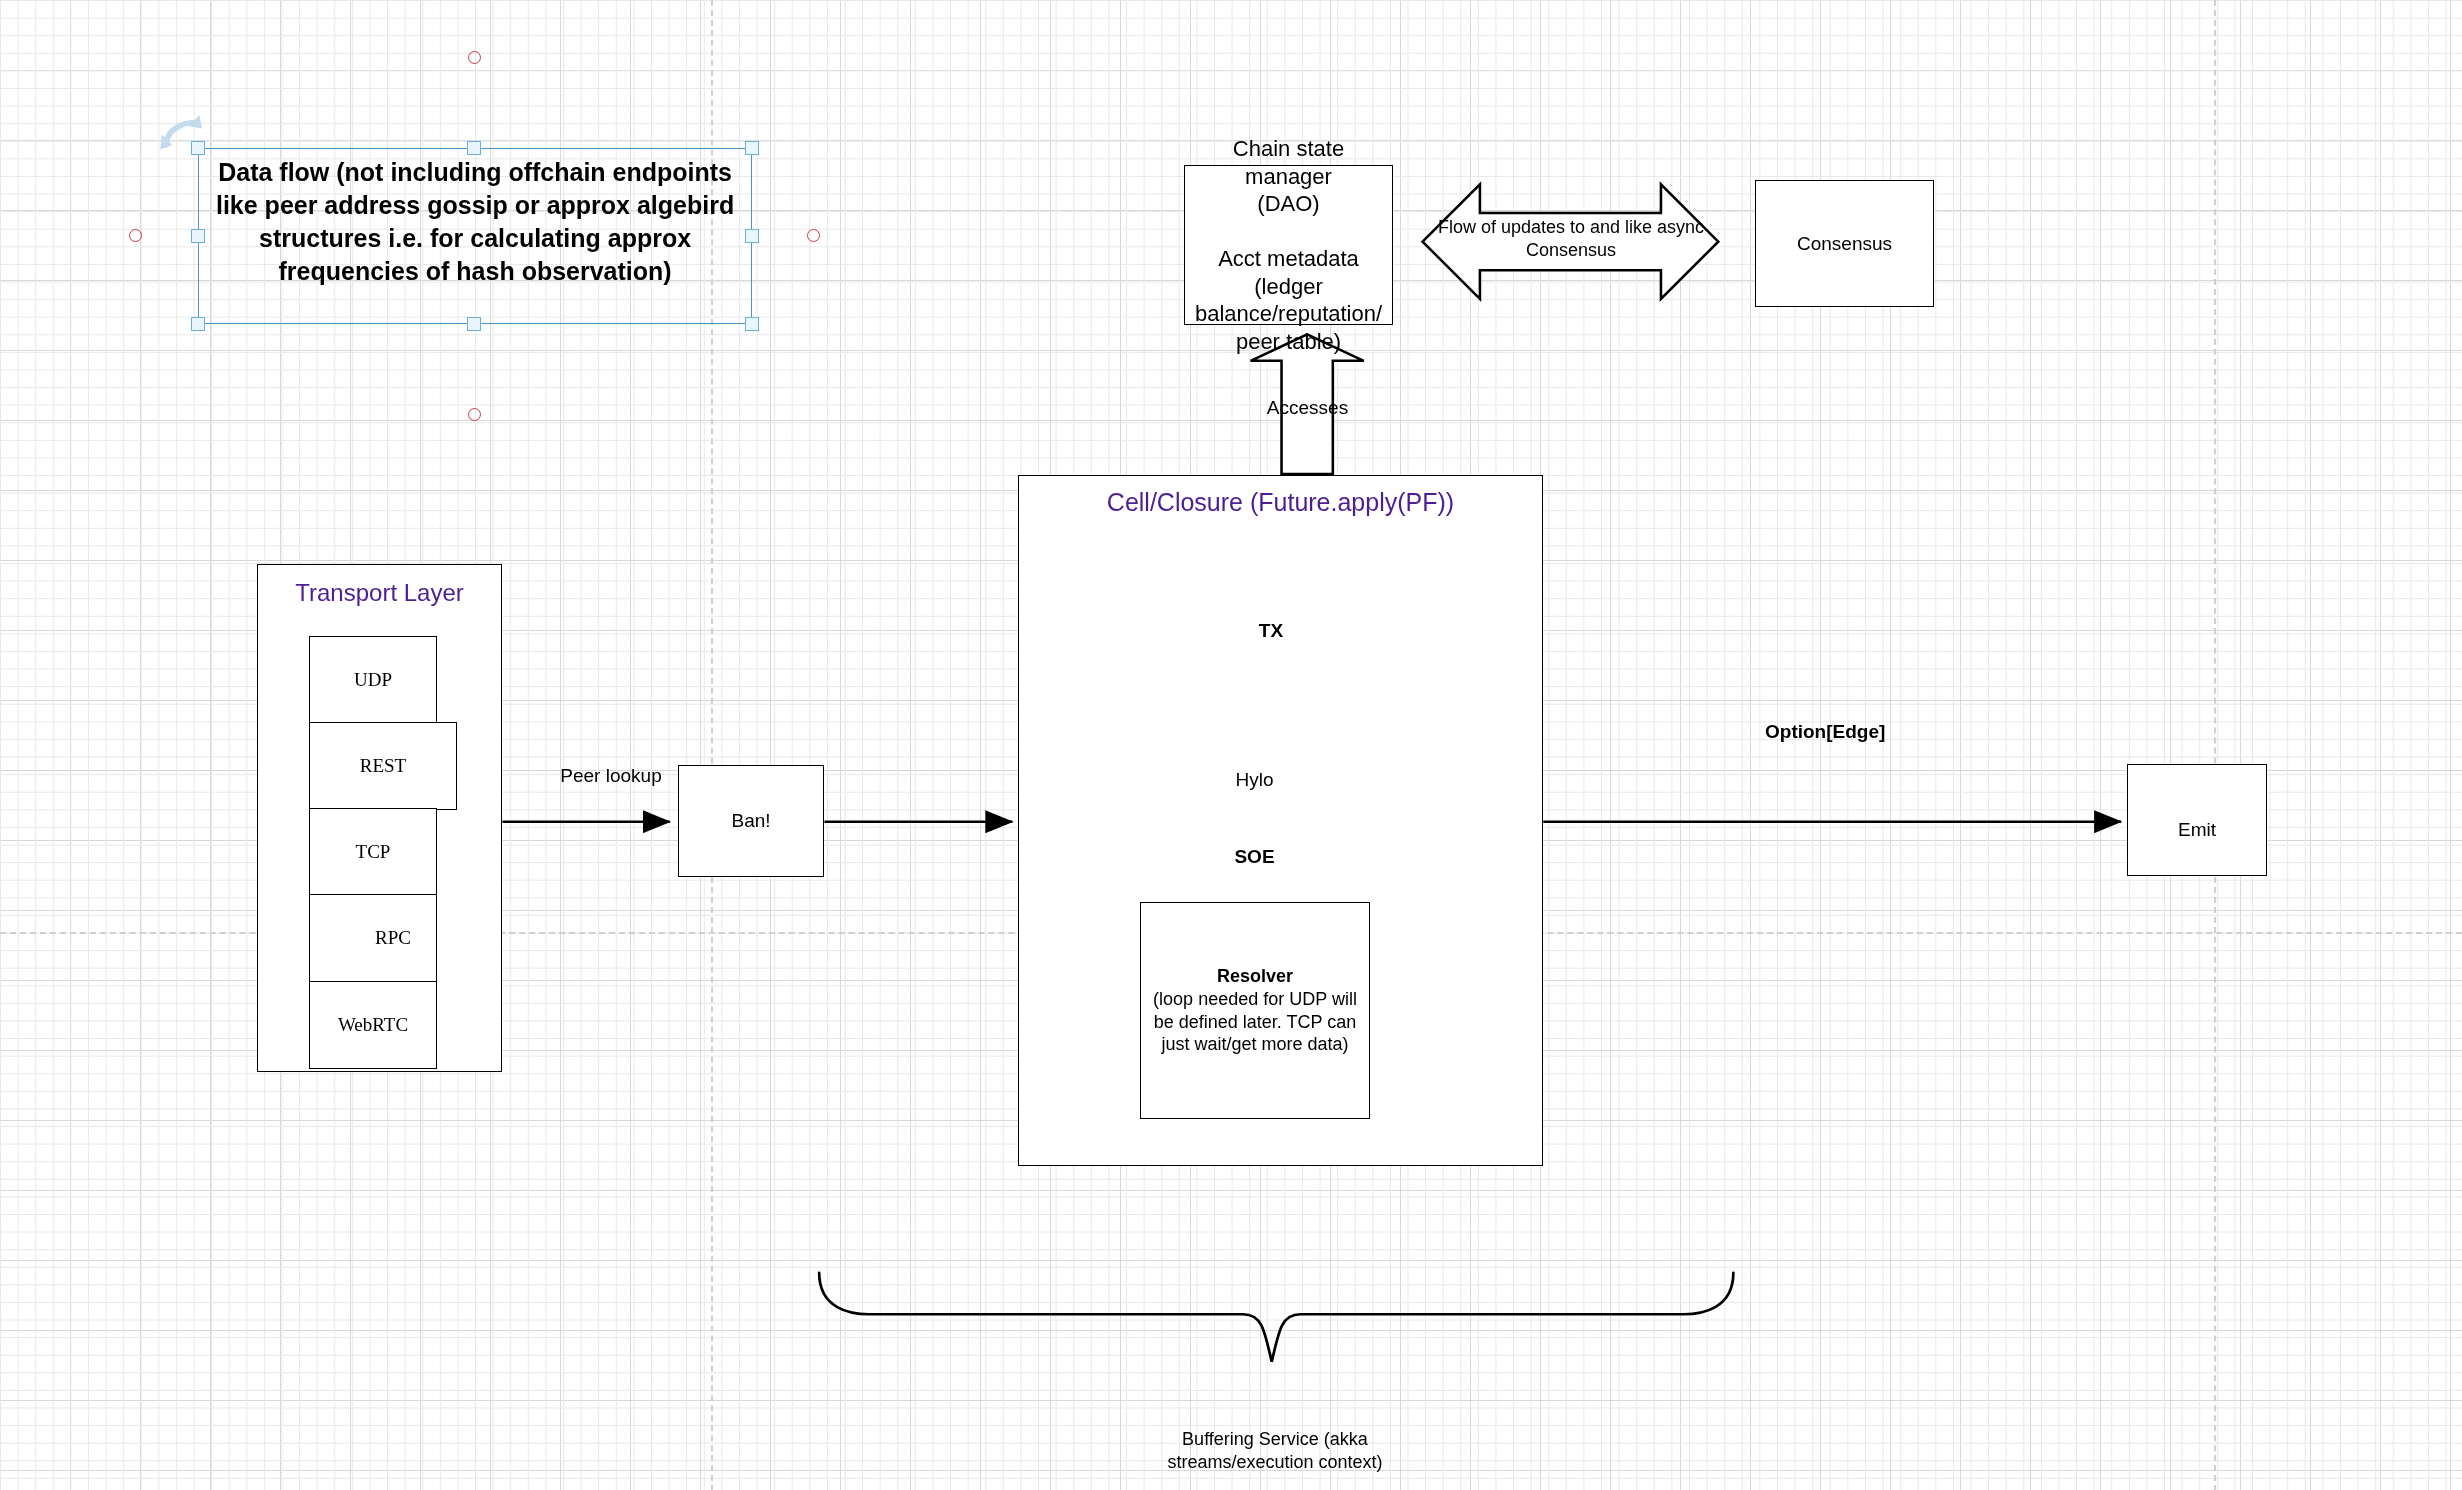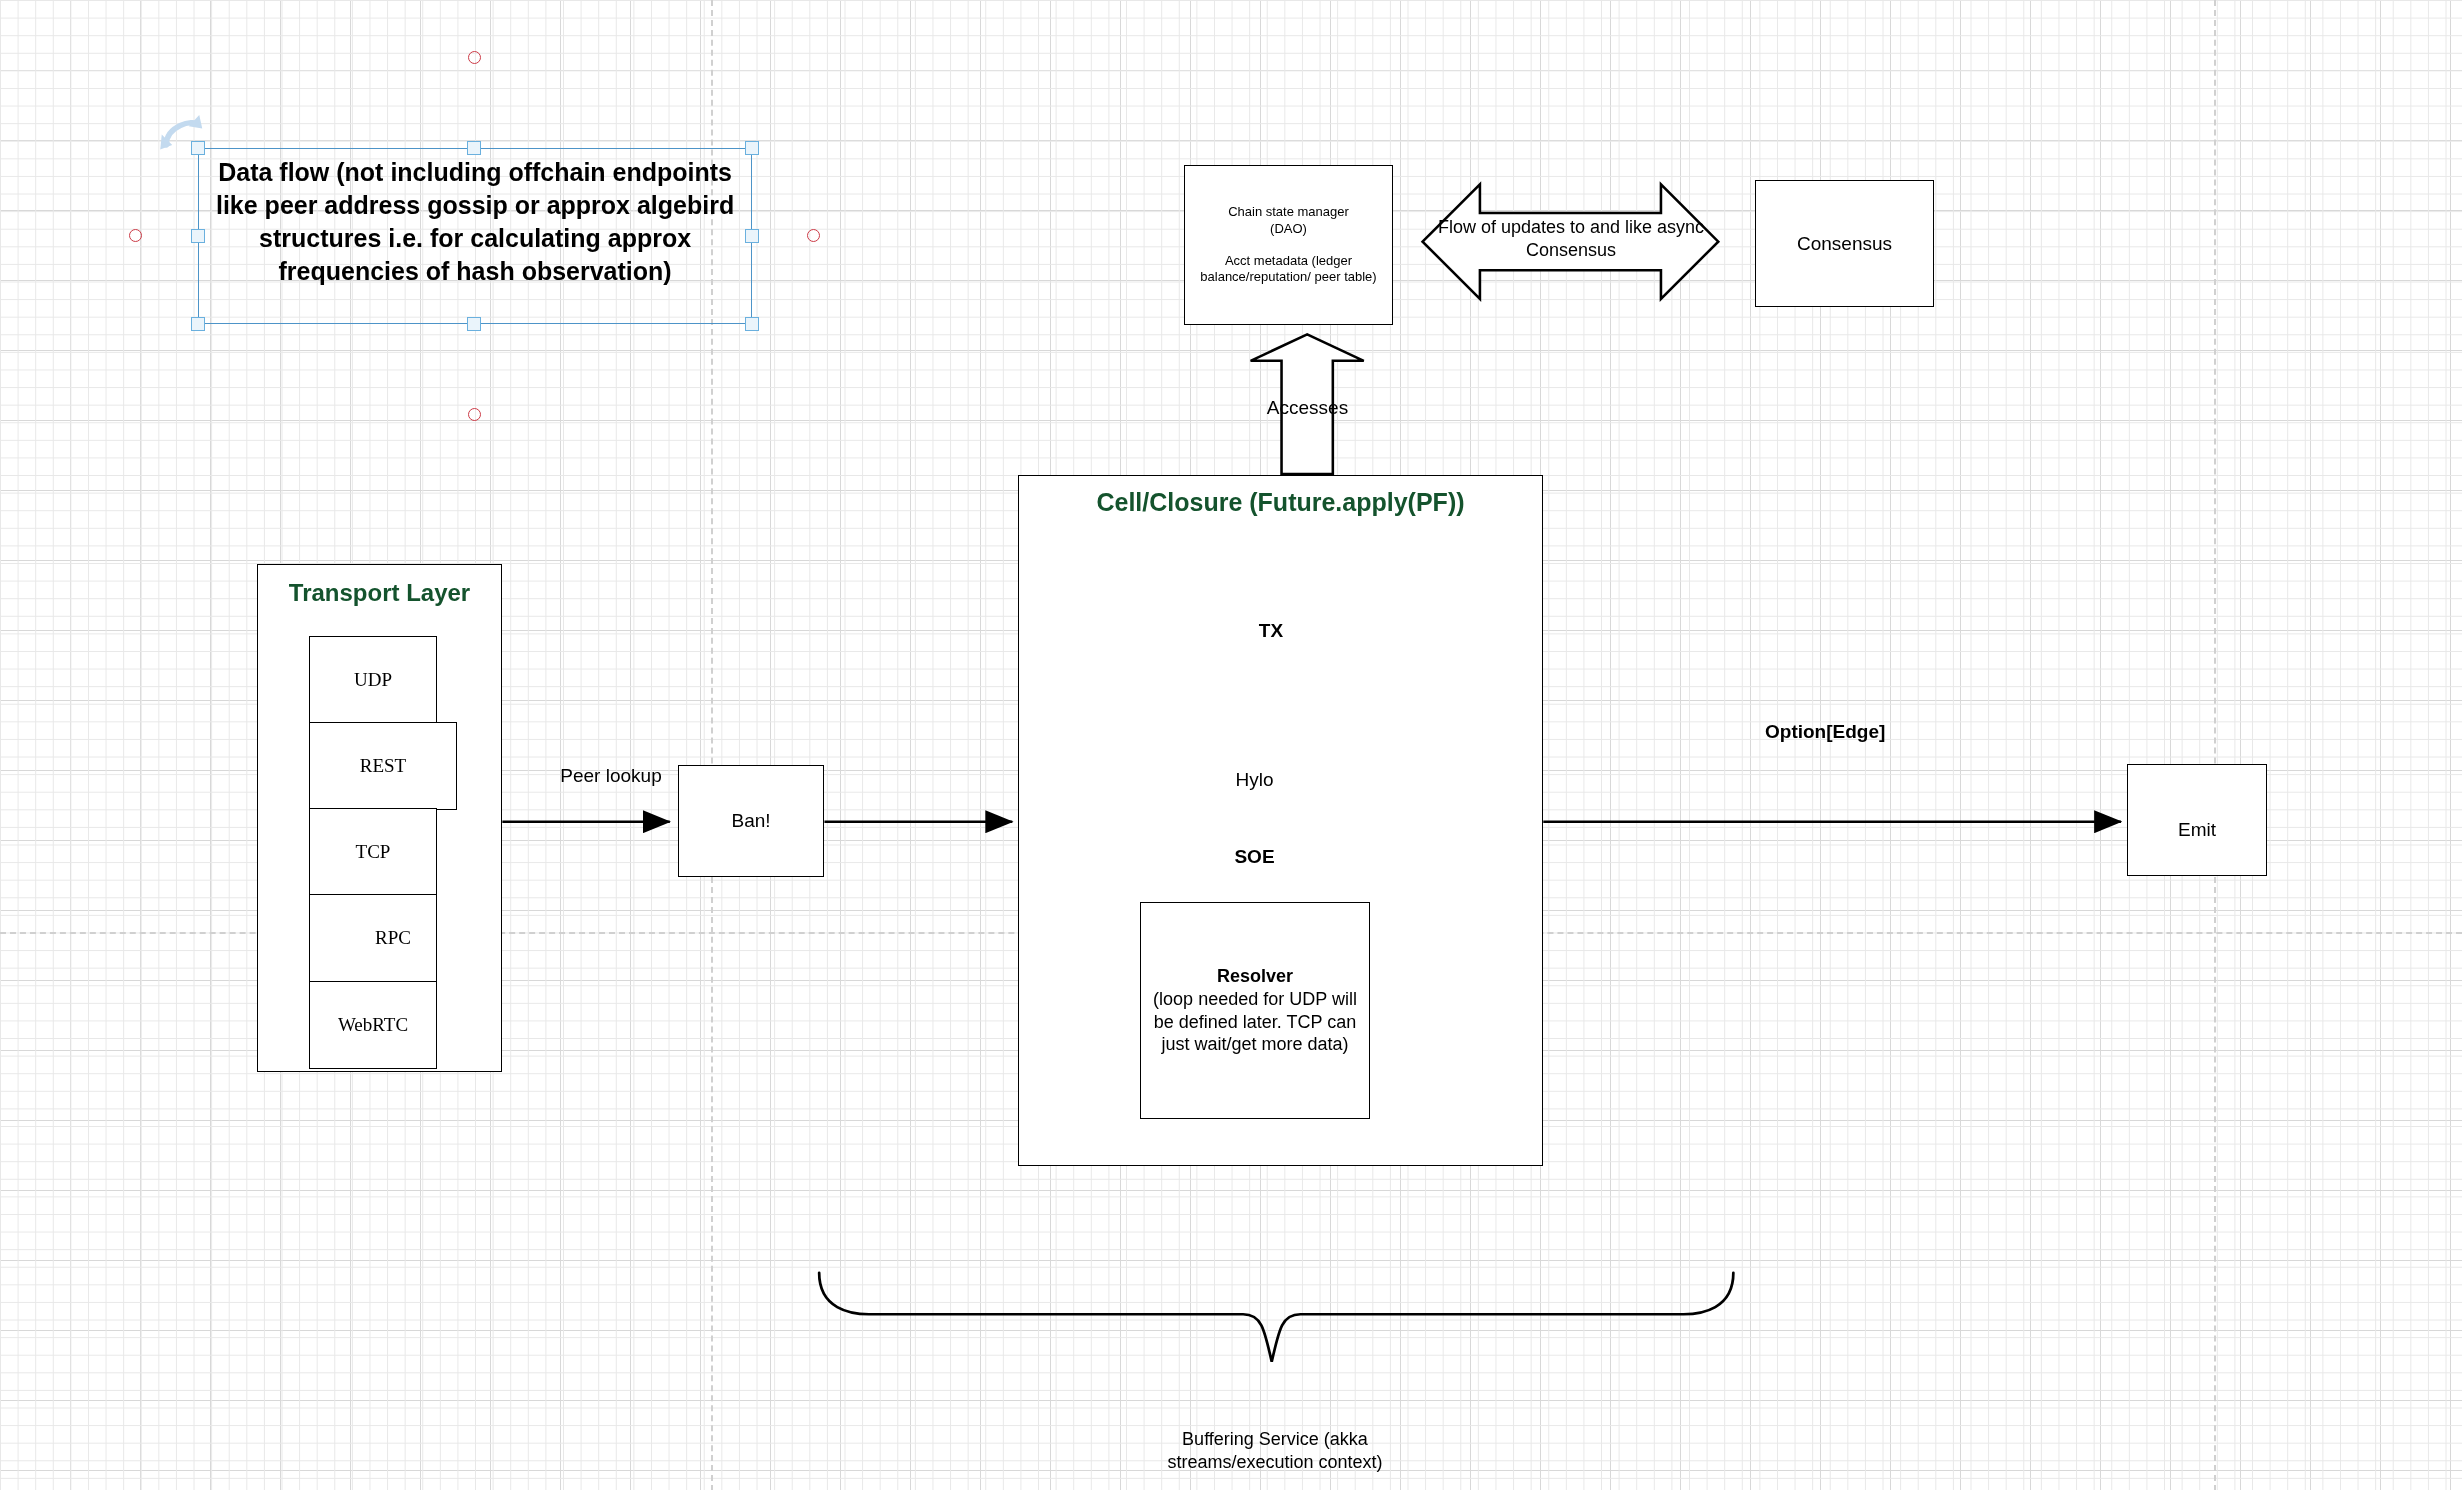--- a/index.html
+++ b/index.html
@@ -41,22 +41,22 @@
     justify-content:center;
     text-align:center;
     color:#000;
   }
   .shape-label { line-height:1.25; white-space:pre-line; }
 
   .box-title-top {
     position:absolute;
     left:0; right:0;
     text-align:center;
-    font-weight:bold;
-    color:#14532d;
+    font-weight:normal;
+    color:#4c1d95;
   }
 
   .free-label {
     position:absolute;
     color:#000;
     text-align:center;
     line-height:1.25;
     white-space:pre-line;
   }
 
@@ -121,21 +121,21 @@
     <path d="M1086,1687
              C1086,1735 1128,1742 1152,1742
              L1648,1742
              C1672,1742 1676,1760 1686,1805
              C1696,1760 1700,1742 1724,1742
              L2232,1742
              C2256,1742 2298,1735 2298,1687" fill="none" stroke="#000" stroke-width="3.6" stroke-linecap="round"></path>
   </svg>
 
   <div class="shape" style="left:1184px; top:165px; width:209px; height:160px; padding:7.5px 10.6px;">
-    <div class="shape-label" style="font-size:13px;">Chain state manager
+    <div class="shape-label" style="font-size:22px;">Chain state manager
 (DAO)
 
 Acct metadata (ledger balance/reputation/ peer table)</div>
   </div>
 
   <div class="free-label" style="left:1423px; top:216px; width:296px; font-size:18px;">Flow of updates to and like async Consensus</div>
 
   <div class="shape" style="left:1755px; top:180px; width:179px; height:127px;">
     <div class="shape-label" style="font-size:19px;">Consensus</div>
   </div>

